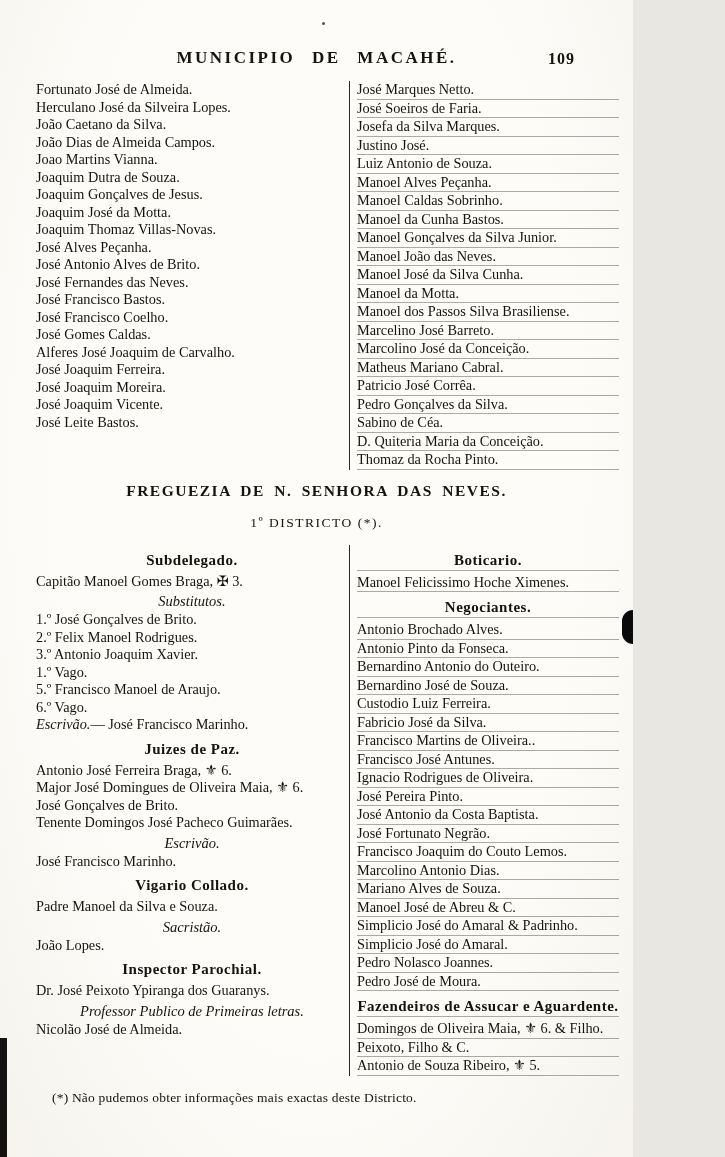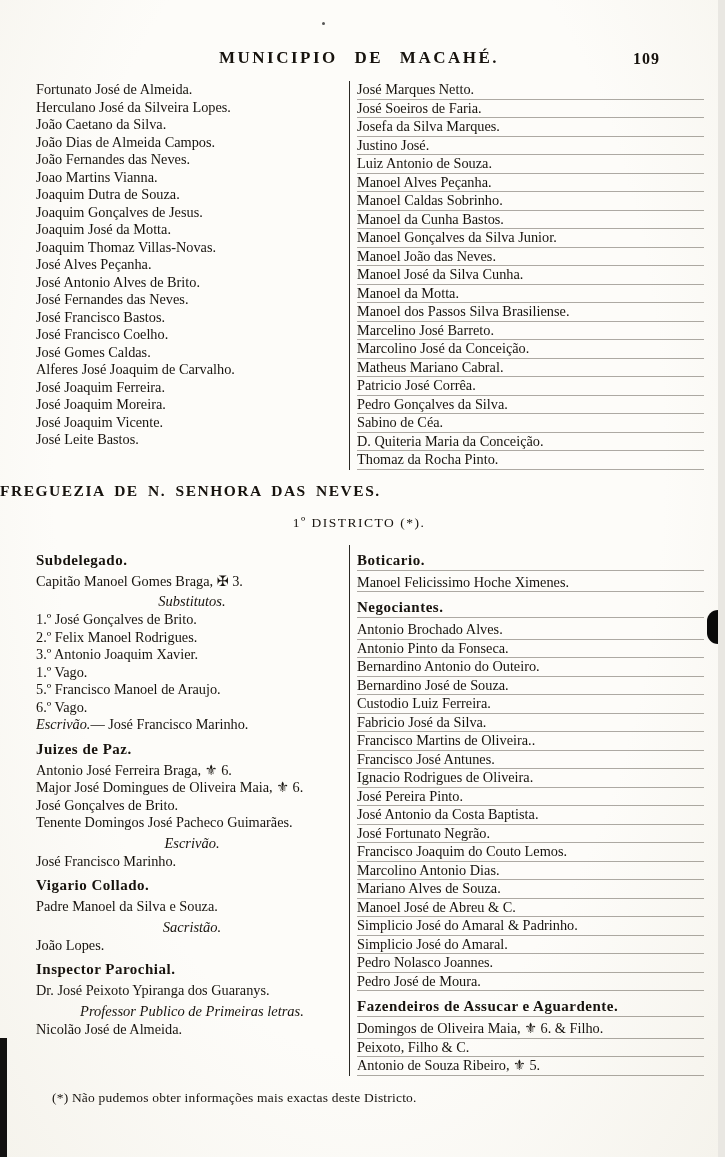--- a/index.html
+++ b/index.html
@@ -3,21 +3,21 @@
 <meta charset="utf-8">
 <style>
   * { margin: 0; padding: 0; box-sizing: border-box; }
   html, body { width: 725px; height: 1157px; }
   body {
     font-family: "Liberation Serif", "DejaVu Serif", serif;
     background: #e9e7e2;
   }
   .page {
     position: relative;
-    width: 718px;
+    width: 633px;
     height: 1157px;
     background: radial-gradient(ellipse at 50% 40%, #fdfcf9 60%, #f5f3ec 100%);
     color: #17130e;
     overflow: hidden;
   }
   
   .header {
     position: relative;
     padding-top: 48px;
     text-align: center;
@@ -59,35 +59,36 @@
     white-space: nowrap;
   }
   .ruled > .name-line,
   .ruled > .entry,
   .ruled > .heading {
     border-bottom: 1px solid rgba(75, 68, 58, 0.45);
   }
   
   .section-title {
     margin-top: 12px;
-    text-align: left;
+    text-align: center;
     font-weight: bold;
     font-size: 15.5px;
     letter-spacing: 1.5px;
     word-spacing: 4px;
   }
   .section-subtitle {
     margin-top: 15px;
     text-align: center;
     font-size: 13.5px;
     letter-spacing: 1.5px;
   }
   .directory { margin-top: 14px; }
   .heading {
     font-weight: bold;
+    text-align: center;
     font-size: 15px;
     line-height: 19px;
     margin: 6px 0 3px;
     letter-spacing: 0.5px;
     white-space: nowrap;
   }
   .italic {
     font-style: italic;
     text-align: center;
     font-size: 14.5px;
@@ -140,21 +141,20 @@
     <span class="header-title">MUNICIPIO DE MACAHÉ.</span>
     <span class="page-number">109</span>
   </div>
 
   <div class="two-col top-list">
     <div class="col col-left">
         <div class="name-line">Fortunato José de Almeida.</div>
         <div class="name-line">Herculano José da Silveira Lopes.</div>
         <div class="name-line">João Caetano da Silva.</div>
         <div class="name-line">João Dias de Almeida Campos.</div>
-        <div class="name-line">João Fernandes das Neves.</div>
         <div class="name-line">Joao Martins Vianna.</div>
         <div class="name-line">Joaquim Dutra de Souza.</div>
         <div class="name-line">Joaquim Gonçalves de Jesus.</div>
         <div class="name-line">Joaquim José da Motta.</div>
         <div class="name-line">Joaquim Thomaz Villas-Novas.</div>
         <div class="name-line">José Alves Peçanha.</div>
         <div class="name-line">José Antonio Alves de Brito.</div>
         <div class="name-line">José Fernandes das Neves.</div>
         <div class="name-line">José Francisco Bastos.</div>
         <div class="name-line">José Francisco Coelho.</div>

